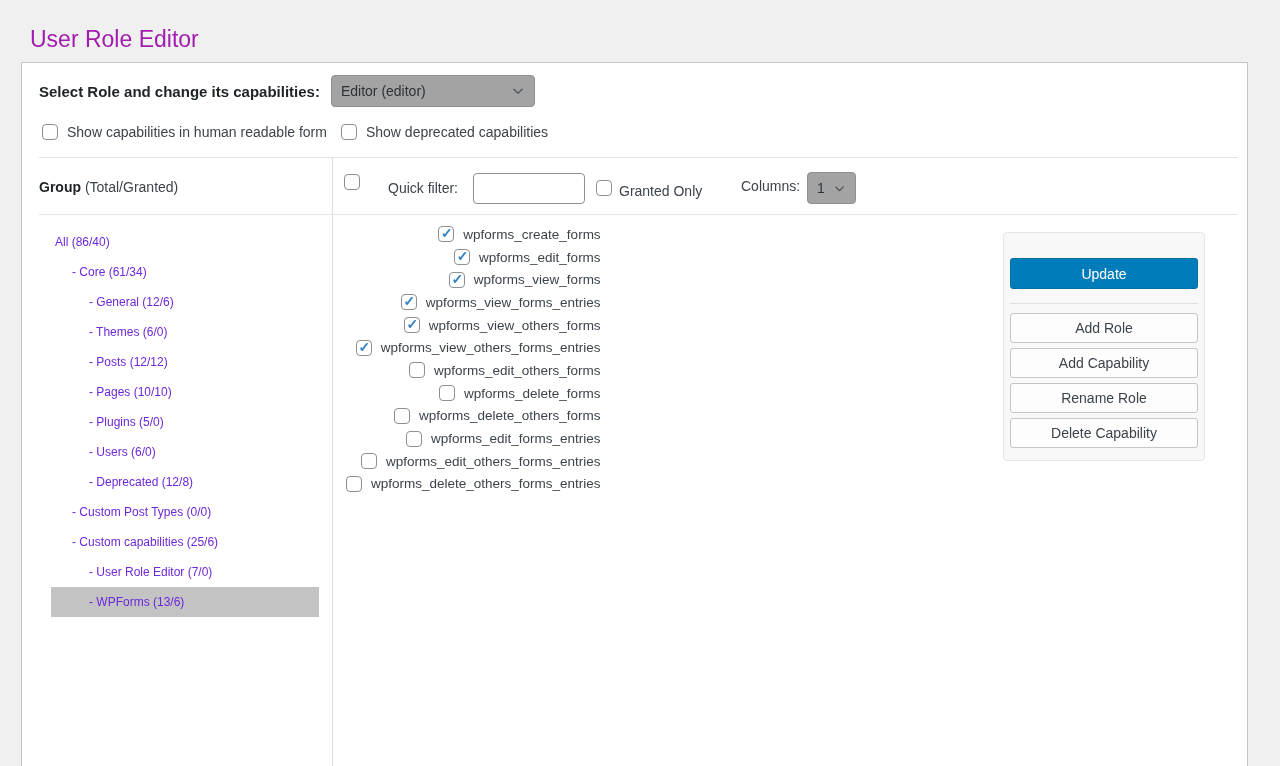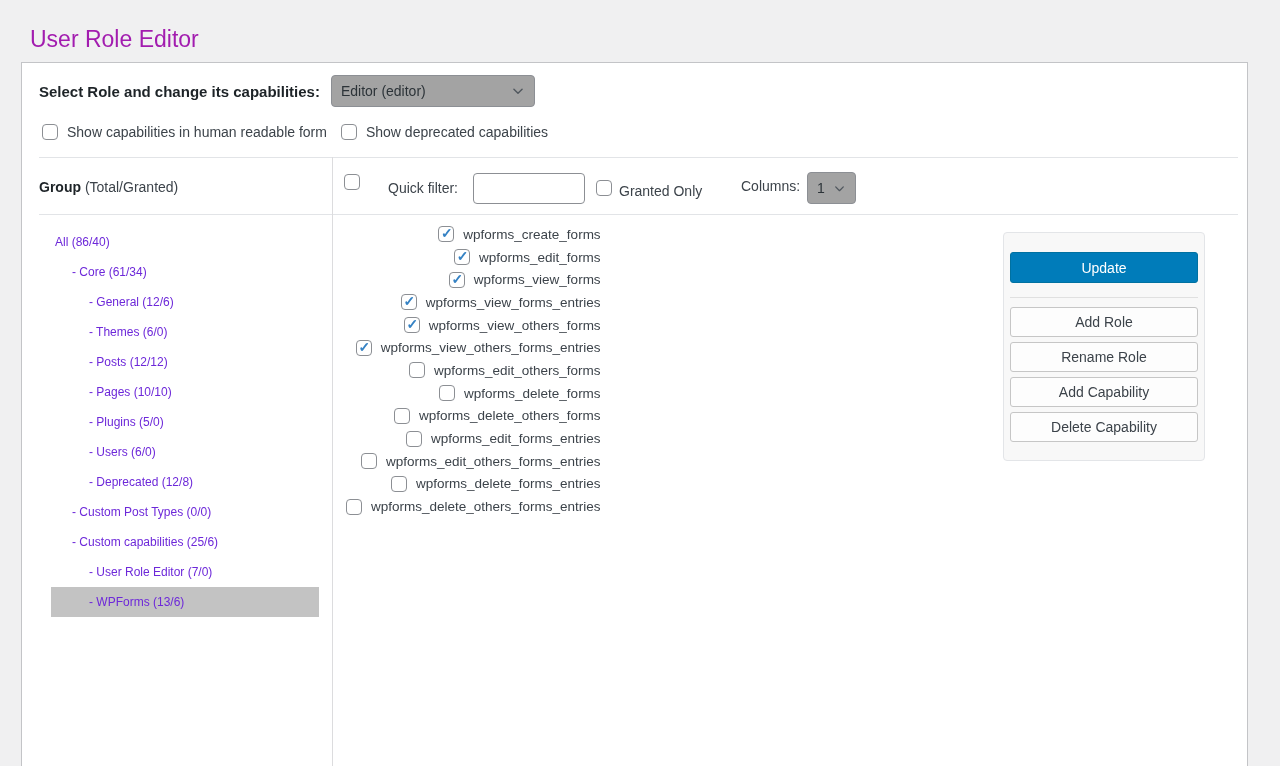--- a/index.html
+++ b/index.html
@@ -67,21 +67,21 @@
   .tree-row.ind2 { padding-left:38px; }
   .tree-row.selected { background:#c3c3c3; }
   
   .caps { position:absolute; left:324px; top:160px; }
   .cap-row { height:22.7px; display:flex; align-items:center; gap:9px;justify-content:flex-end; }
   .cap-label { font-size:13.5px; color:#3c434a; }
   
   .actions {
     position:absolute; left:981px; top:169px; width:202px; height:229px;
     background:#f8f8f8; border:1px solid #e3e5e8; border-radius:4px;
-    padding:19px 6px 0 6px;
+    padding:25px 6px 0 6px;
   }
   .btn {
     display:block; width:100%; font-family:"Liberation Sans", sans-serif;
     font-size:14px; cursor:pointer; border-radius:3px;
   }
   .btn-primary {
     height:31px; background:#007cba; border:1px solid #0071a1; color:#fff;
   }
   .actions-div { border:0; border-top:1px solid #e0e0e0; margin:14px 0 9px 0; }
   .btn-secondary {
@@ -194,31 +194,27 @@
         <div class="cap-row">
           <span class="cb"></span>
           <span class="cap-label">wpforms_edit_forms_entries</span>
         </div>
         <div class="cap-row">
           <span class="cb"></span>
           <span class="cap-label">wpforms_edit_others_forms_entries</span>
         </div>
         <div class="cap-row">
           <span class="cb"></span>
-          <span class="cap-label">wpforms_delete_forms_entries</span>
-        </div>
-        <div class="cap-row">
-          <span class="cb"></span>
           <span class="cap-label">wpforms_delete_others_forms_entries</span>
         </div>
       </div>
 
     <div class="actions">
       <button class="btn btn-primary">Update</button>
       <hr class="actions-div">
       <button class="btn btn-secondary">Add Role</button>
+      <button class="btn btn-secondary">Add Capability</button>
       <button class="btn btn-secondary">Rename Role</button>
-      <button class="btn btn-secondary">Add Capability</button>
       <button class="btn btn-secondary">Delete Capability</button>
     </div>
 
   </div>
 </div>
 
 </body></html>

